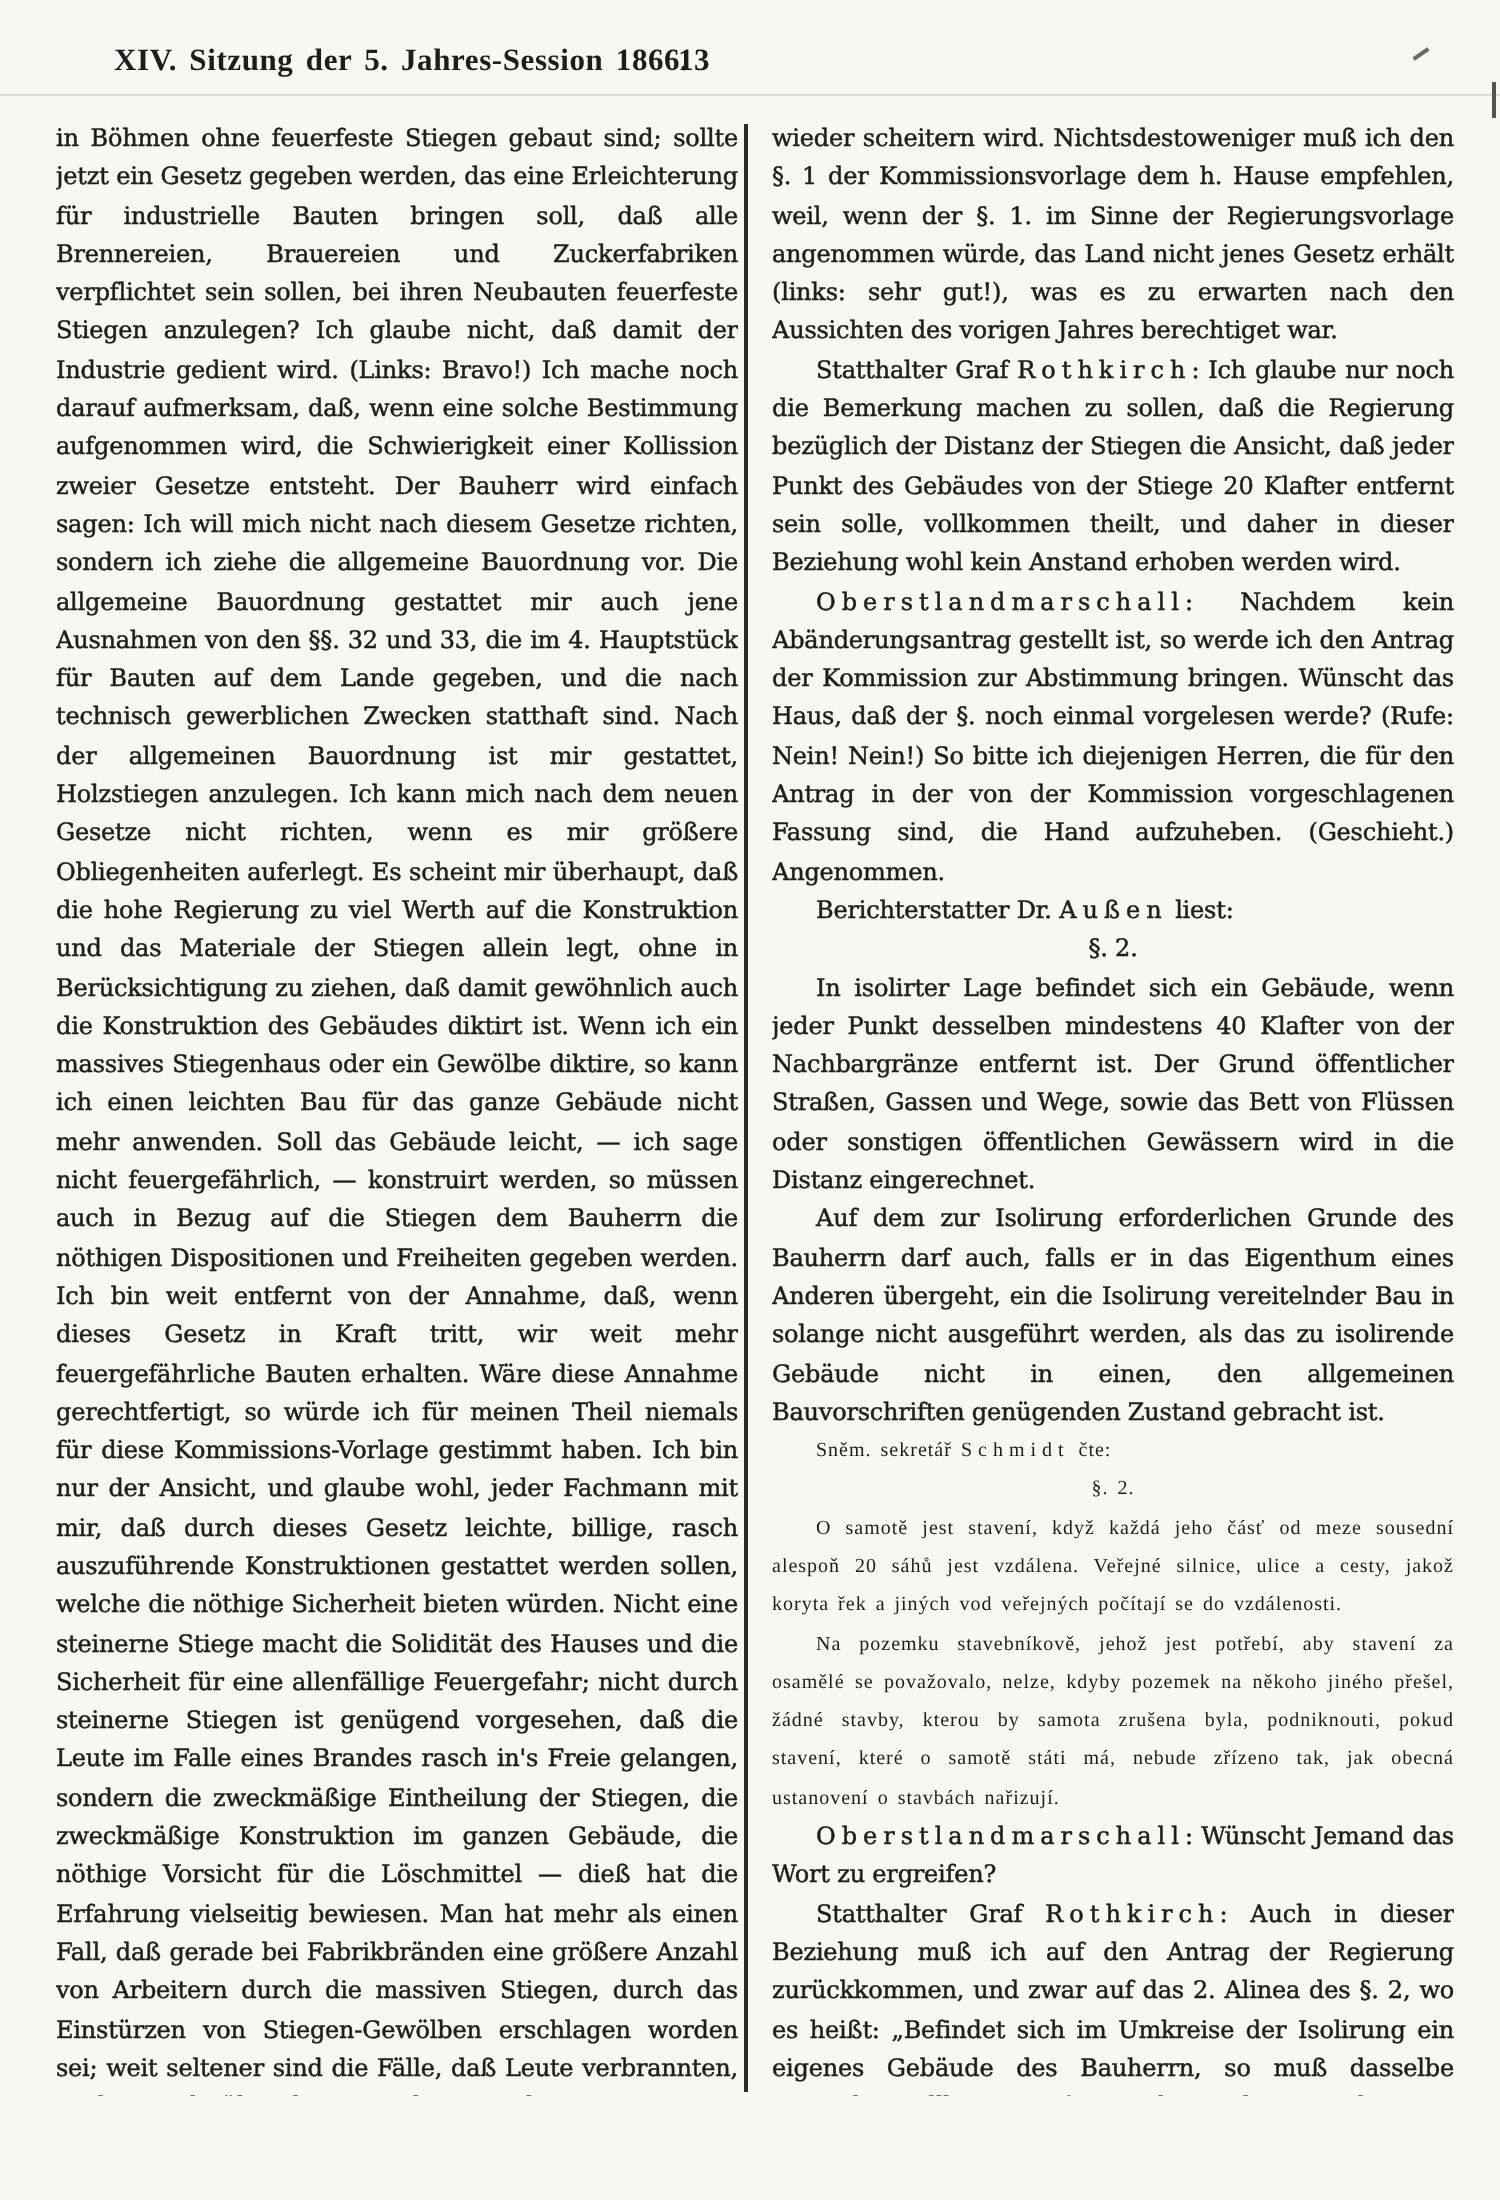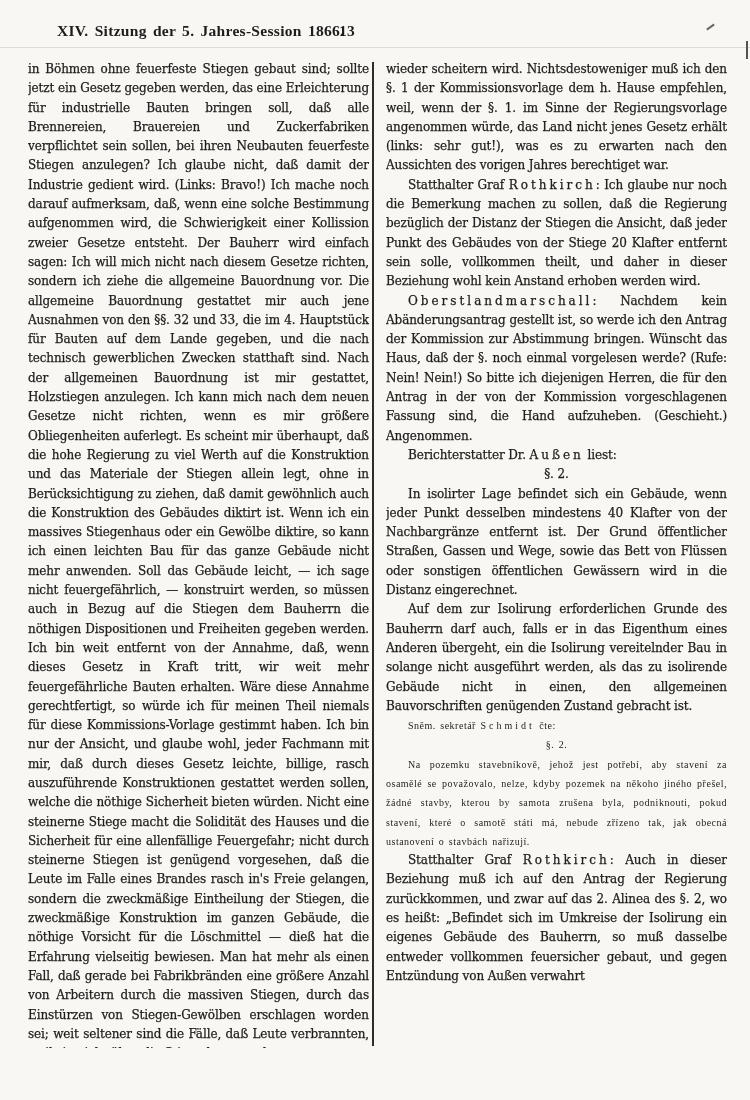--- a/index.html
+++ b/index.html
@@ -101,19 +101,21 @@
 
     <p class="frak sect">§. 2.</p>
 
     <p class="frak ind">In isolirter Lage befindet sich ein Gebäude, wenn jeder Punkt desselben mindestens 40 Klafter von der Nachbargränze entfernt ist. Der Grund öffentlicher Straßen, Gassen und Wege, sowie das Bett von Flüssen oder sonstigen öffentlichen Gewässern wird in die Distanz eingerechnet.</p>
     <p class="frak ind">Auf dem zur Isolirung erforderlichen Grunde des Bauherrn darf auch, falls er in das Eigenthum eines Anderen übergeht, ein die Isolirung vereitelnder Bau in solange nicht ausgeführt werden, als das zu isolirende Gebäude nicht in einen, den allgemeinen Bauvorschriften genügenden Zustand gebracht ist.</p>
 
     <p class="antq ind"><span>Sněm. sekretář </span><span class="spaced">Schmidt</span><span> čte:</span></p>
 
     <p class="antq sect">§. 2.</p>
 
+    <p class="antq ind">O samotě jest stavení, když každá jeho čásť od meze sousední alespoň 20 sáhů jest vzdálena. Veřejné silnice, ulice a cesty, jakož koryta řek a jiných vod veřejných počítají se do vzdálenosti.</p>
     <p class="antq ind">Na pozemku stavebníkově, jehož jest potřebí, aby stavení za osamělé se považovalo, nelze, kdyby pozemek na někoho jiného přešel, žádné stavby, kterou by samota zrušena byla, podniknouti, pokud stavení, které o samotě státi má, nebude zřízeno tak, jak obecná ustanovení o stavbách nařizují.</p>
 
+    <p class="frak ind"><span class="spaced">Oberstlandmarschall</span><span>: Wünscht Jemand das Wort zu ergreifen?</span></p>
 
     <p class="frak ind"><span>Statthalter Graf </span><span class="spaced">Rothkirch</span><span>: Auch in dieser Beziehung muß ich auf den Antrag der Regierung zurückkommen, und zwar auf das 2. Alinea des §. 2, wo es heißt: „Befindet sich im Umkreise der Isolirung ein eigenes Gebäude des Bauherrn, so muß dasselbe entweder vollkommen feuersicher gebaut, und gegen Entzündung von Außen verwahrt</span></p>
   </div>
 
 </div>
 
 </body></html>

